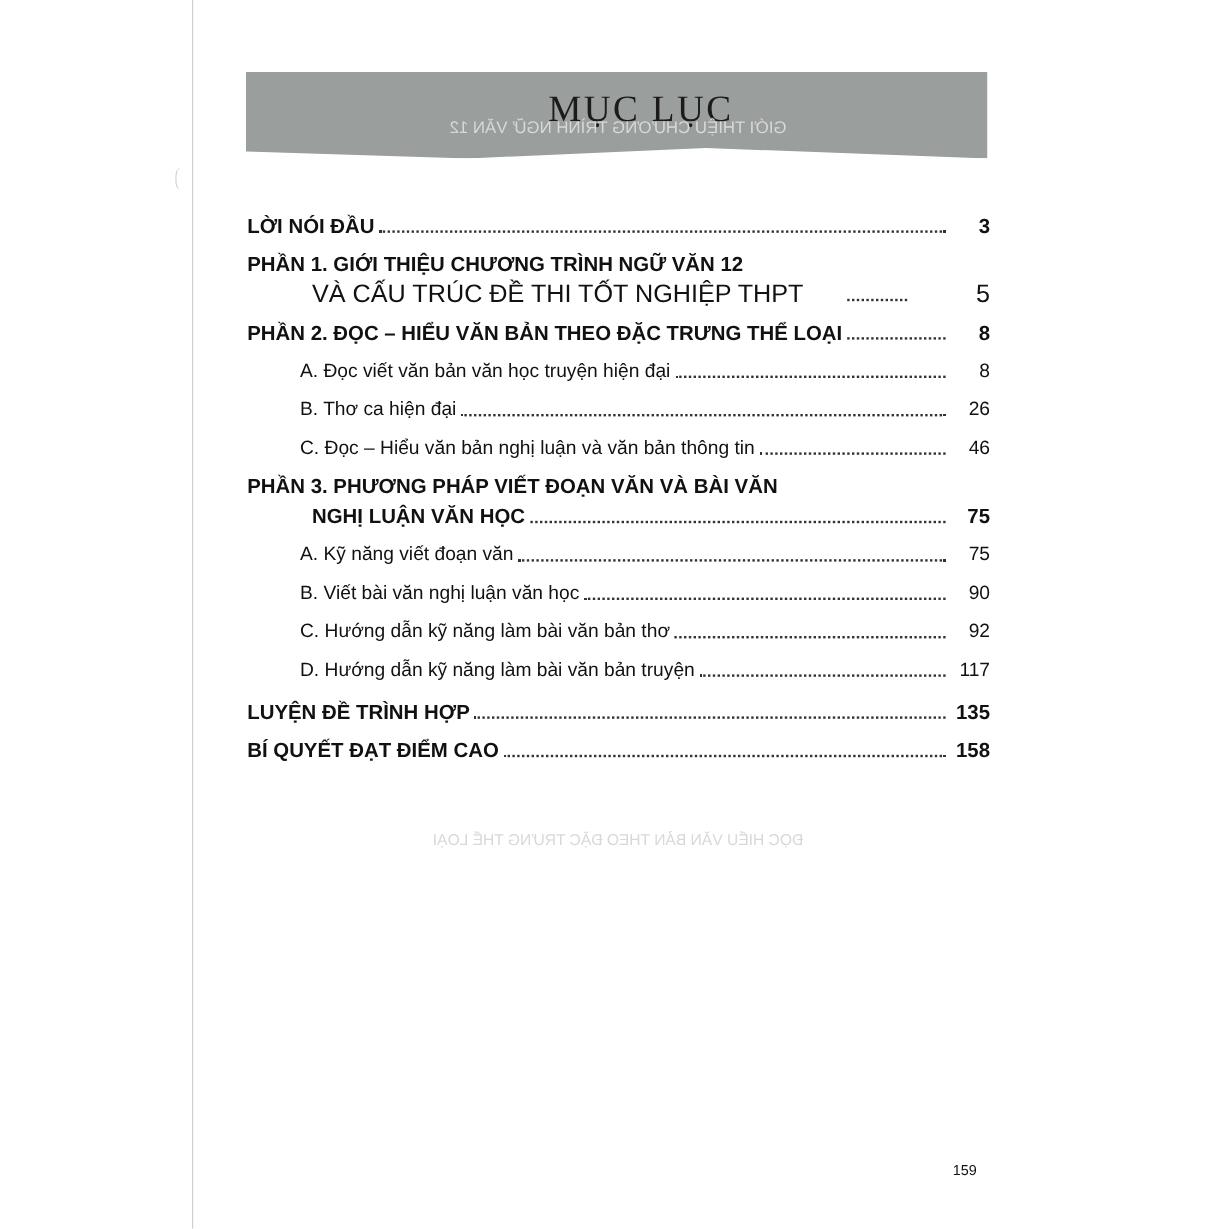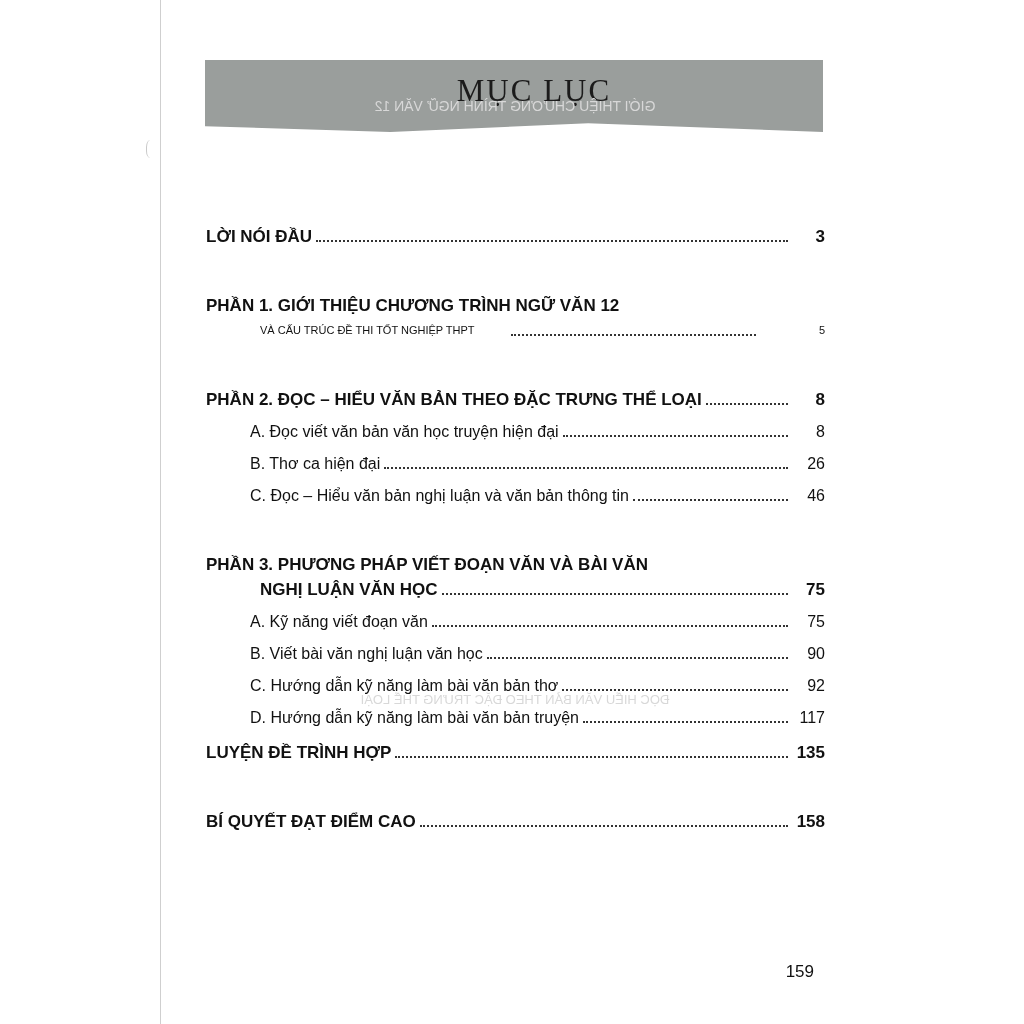--- a/index.html
+++ b/index.html
@@ -102,34 +102,34 @@
     margin: 0 3px 5px 4px;
     height: 1px;
     min-width: 8px;
   }
   .row .pg {
     white-space: pre;
     text-align: right;
     min-width: 34px;
   }
 
-  .lvl-0 { font-weight: bold; padding-left: 6px; font-size: 17px; margin-top: 48px; }
+  .lvl-0 { font-weight: bold; padding-left: 6px; font-size: 17px; }
   .lvl-0 .pg { font-weight: bold; }
   .lvl-sub { padding-left: 50px; font-size: 16px; }
   .cont { padding-left: 60px; font-weight: bold; font-size: 17px; }
-  .cont-n { padding-left: 60px; font-size: 11px; gap: 32px; }
+  .cont-n { padding-left: 60px; font-size: 21px; gap: 32px; }
   .nodots .dots { border-bottom: none; }
   .tight { margin-bottom: 4px; gap: 48px; }
   .gap-top { margin-top: 14px; }
 
   .page-number {
     position: absolute;
     right: 210px;
     bottom: 42px;
-    font-size: 17px;
+    font-size: 12px;
     color: #111;
   }
 </style>
 </head>
 <body>
 
 <div class="binding-line"></div>
 <div class="binding-mark"></div>
 
 <div class="banner"></div>

